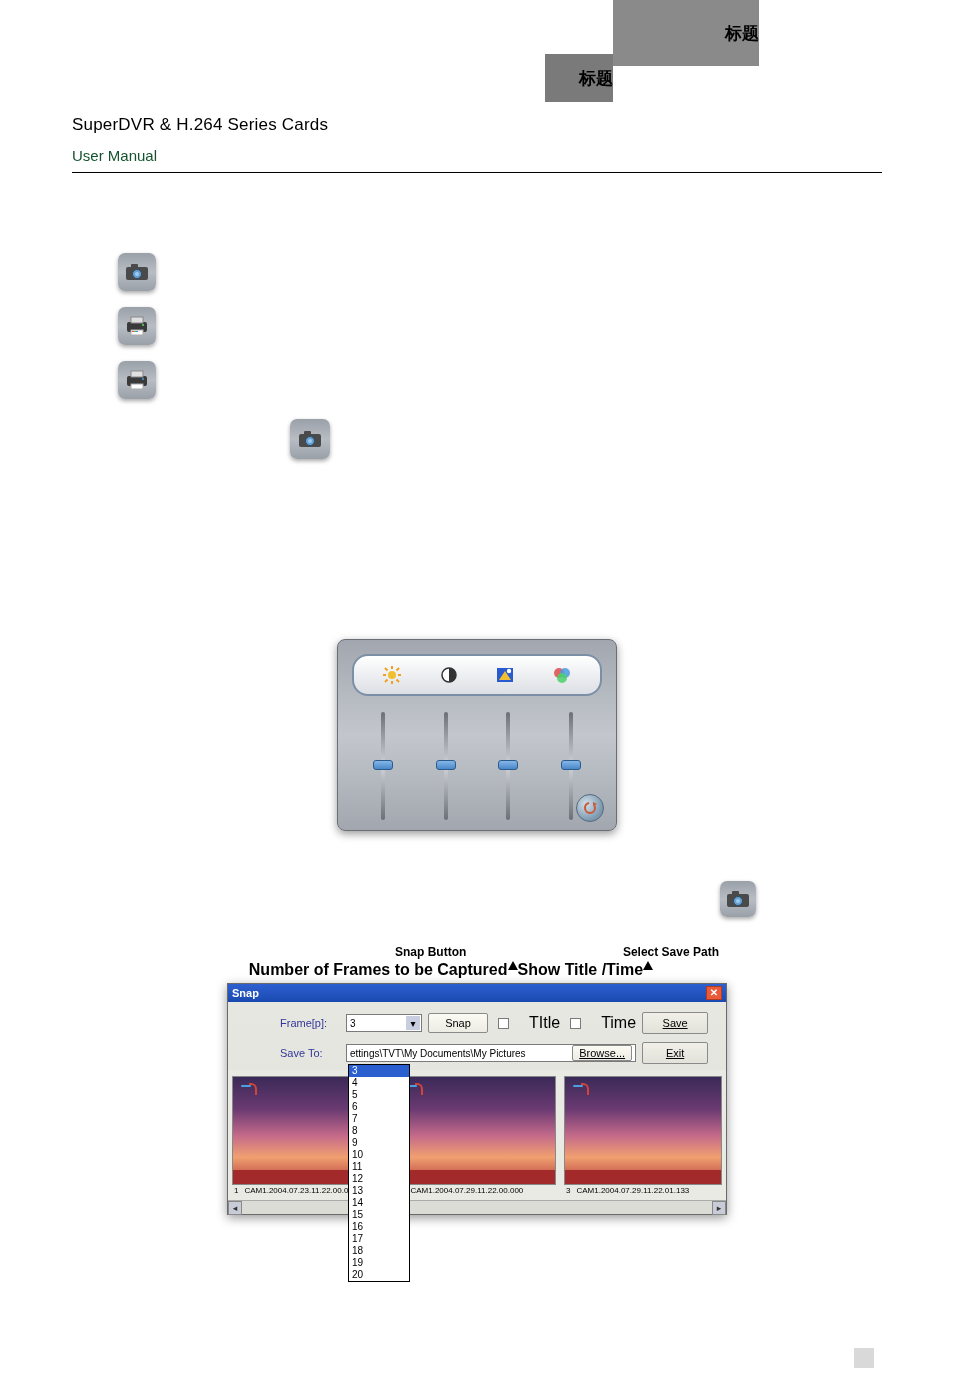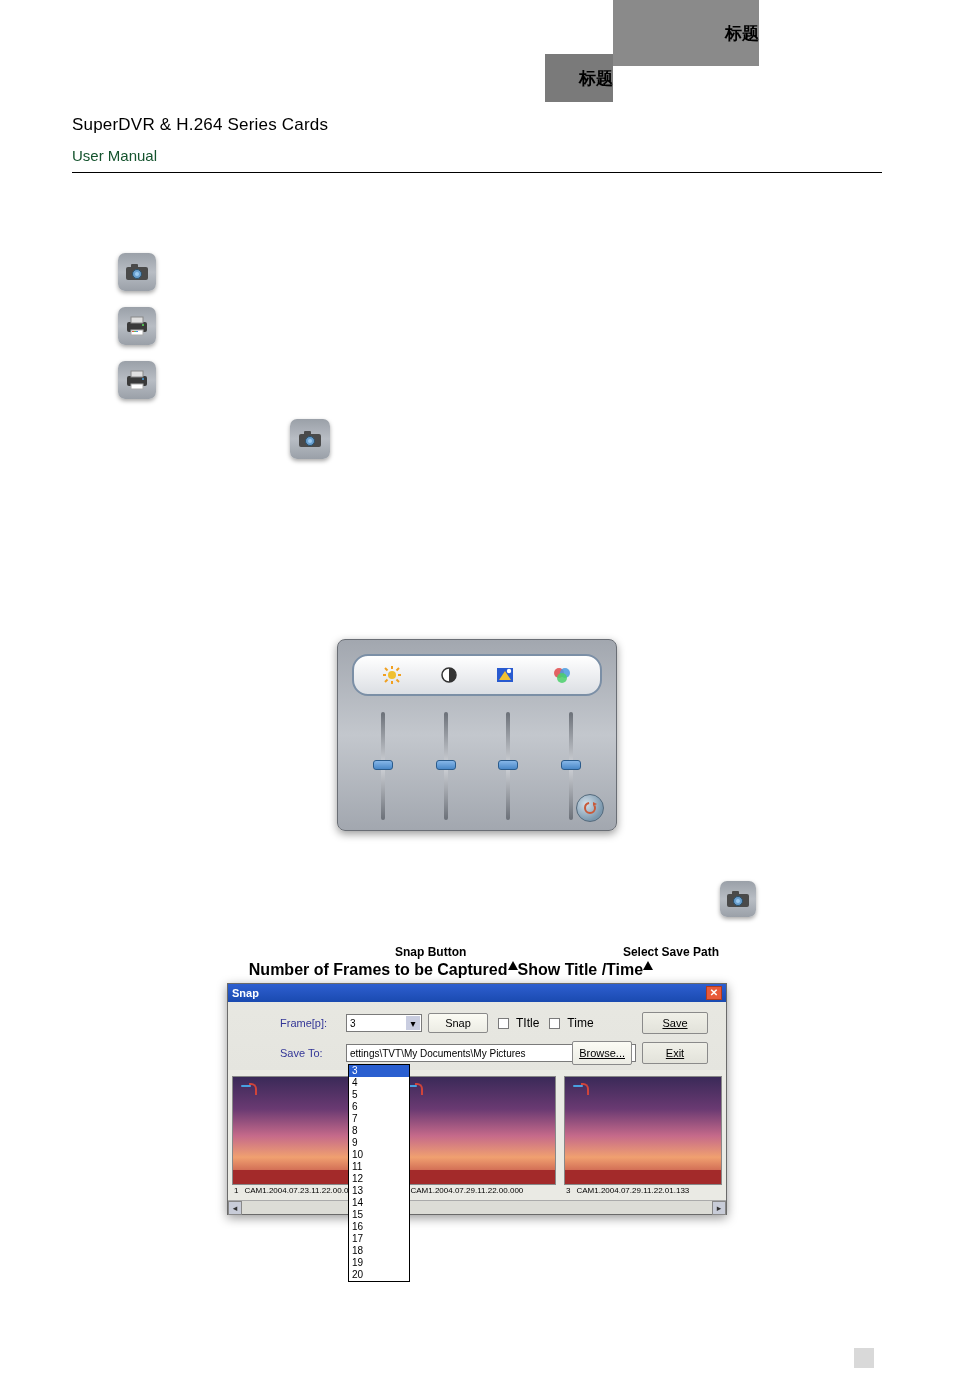--- a/index.html
+++ b/index.html
@@ -213,21 +213,21 @@
   }
   .combo .caret { position:absolute;right:1px;top:1px;width:14px;height:14px;background:#c9cde0;
     display:flex;align-items:center;justify-content:center;}
   .wbtn {
     background: linear-gradient(#fbfbf4,#ecece4);
     border:1px solid #8a8a8a;border-radius:2px;
     height:20px;display:flex;align-items:center;justify-content:center;
     font-size:11px;color:#000;padding:0 6px;
   }
   .wbtn.main { background: linear-gradient(#f0f0e8,#e2e2da); height:22px; width:66px;}
-  .chk { display:inline-flex;align-items:center;gap:7px;color:#000;font-size:12px;}
+  .chk { display:inline-flex;align-items:center;gap:20px;color:#000;font-size:16px;}
   .chk .box { width:11px;height:11px;background:#fff;border:1px solid #7a7a7a;}
   .dropdown-list {
     position:absolute; left: 80px; top: 62px; width:62px;
     background:#fff;border:1px solid #000;color:#000;font-size:10px;
     z-index:3;
   }
   .dropdown-list div { padding:0 3px; line-height:12px;}
   .dropdown-list .sel { background:#2a5fd0;color:#fff;}
   .thumbs {
     position:relative;
@@ -453,21 +453,21 @@
                 <span>Time</span>
               </label>
           </div>
           <div class="wbtn main">
               <u>Save</u>
             </div>
 
           <span>Save To:</span>
           <div class="tfield" style="grid-column: 2 / span 2;">
             <span style="flex:1;overflow:hidden;white-space:nowrap">ettings\TVT\My Documents\My Pictures</span>
-            <div class="wbtn" style="height:24px;margin-left:4px">
+            <div class="wbtn" style="height:16px;margin-left:4px">
                 <u>Browse...</u>
               </div>
           </div>
           <div class="wbtn main">
               <u>Exit</u>
             </div>
 
           <div class="dropdown-list">
             <div class="sel">3</div>
             <div>4</div>

